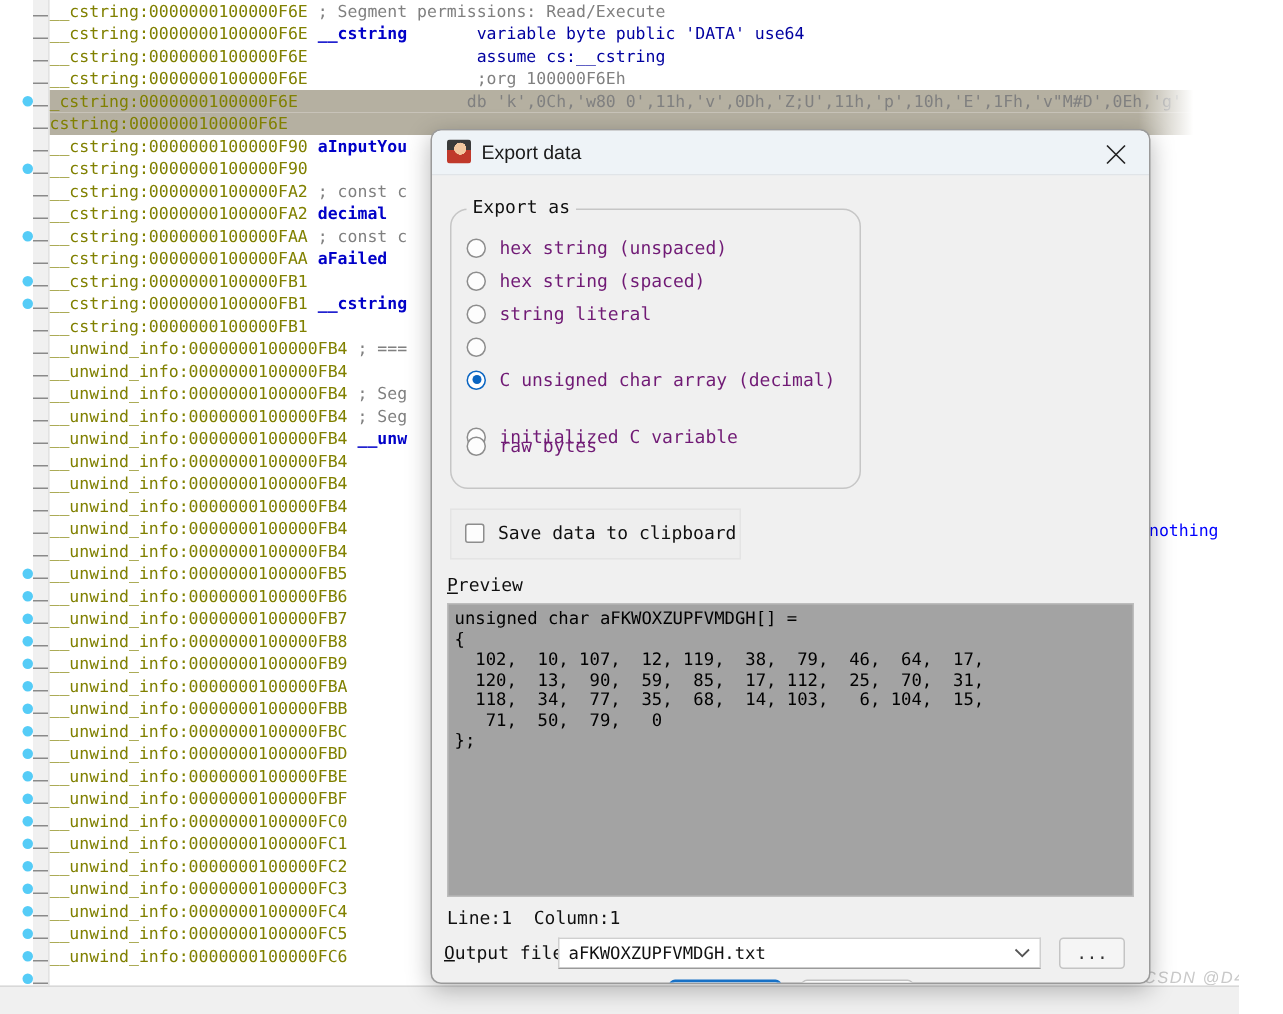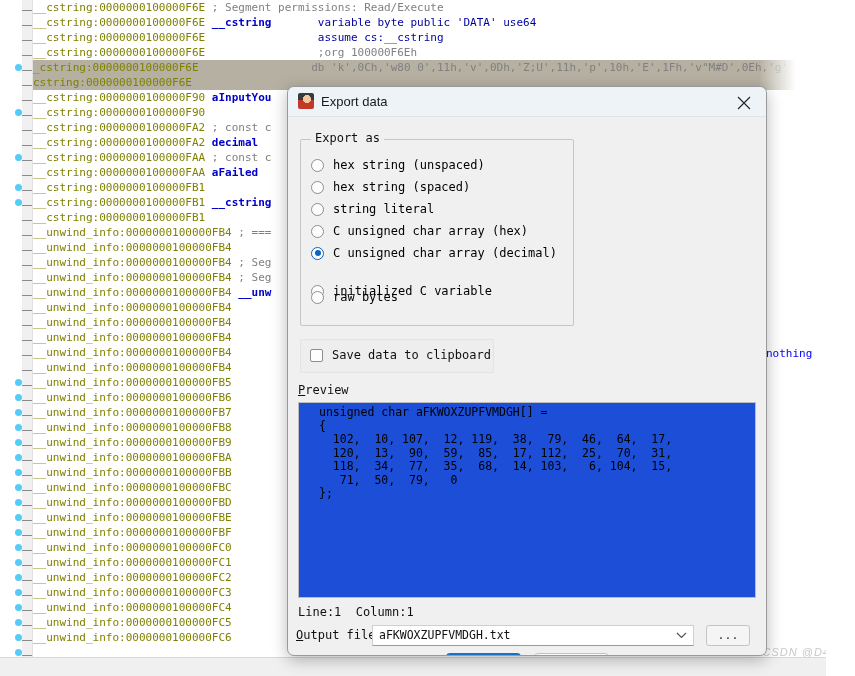--- a/index.html
+++ b/index.html
@@ -153,21 +153,21 @@
   }
   .close-btn svg { position:absolute; left:15px; top:9px; }
 
   .dlg-body { position: relative; height: 538px; }
 
   .group-box {
     position: absolute;
     left: 12px; top: 22px;
     width: 272px; height: 185px;
     border: 1px solid #c6c6c6;
-    border-radius: 2px;
+    border-radius: 12px;
     background: #f0f0f0;
   }
   .group-title {
     position: absolute;
     left: 10px; top: -9px;
     padding: 0 4px;
     background: #f0f0f0;
     font-family: "DejaVu Sans Mono", monospace;
     font-size: 12px;
     color: #101010;
@@ -198,21 +198,21 @@
     content: "";
     position: absolute;
     left: 2.5px; top: 2.5px;
     width: 6px; height: 6px;
     border-radius: 50%;
     background: #0a65c2;
   }
   .radio-label {
     font-family: "DejaVu Sans Mono", monospace;
     font-size: 12px;
-    color: #000000;
+    color: #701a75;
     white-space: pre;
   }
 
   .clip-box {
     position: absolute;
     left: 12px; top: 222px;
     width: 192px; height: 32px;
     background: #eeeeee;
     border: 1px solid #e4e4e4;
   }
@@ -243,24 +243,24 @@
     font-family: "DejaVu Sans Mono", monospace;
     font-size: 12px;
     color: #101010;
   }
   .preview-label .u { text-decoration: underline; }
 
   .preview-box {
     position: absolute;
     left: 10px; top: 285px;
     width: 458px; height: 196px;
-    background: #1d4ed8;
+    background: #a3a3a3;
     border: 1px solid #bdbdbd;
     overflow: hidden;
-    padding: 3px 20px;
+    padding: 3px 4px;
     box-sizing: border-box;
   }
   .preview-text {
     font-family: "DejaVu Sans Mono", monospace;
     font-size: 11.5px;
     line-height: 13.5px;
     color: #000000;
     white-space: pre;
     margin: 0;
   }
@@ -521,21 +521,20 @@
             <div class="radio-row" style="top: 36px;">
               <span class="radio"></span>
               <span class="radio-label">hex string (spaced)</span>
             </div>
             <div class="radio-row" style="top: 58px; justify-content: flex-end;">
               <span class="radio"></span>
               <span class="radio-label">string literal</span>
             </div>
             <div class="radio-row" style="top: 80px;">
               <span class="radio"></span>
-              <span class="radio-label">C unsigned char array (hex)</span>
             </div>
             <div class="radio-row" style="top: 102px;">
               <span class="radio checked"></span>
               <span class="radio-label">C unsigned char array (decimal)</span>
             </div>
             <div class="radio-row" style="top: 140px;">
               <span class="radio"></span>
               <span class="radio-label">initialized C variable</span>
             </div>
             <div class="radio-row" style="top: 146px;">

